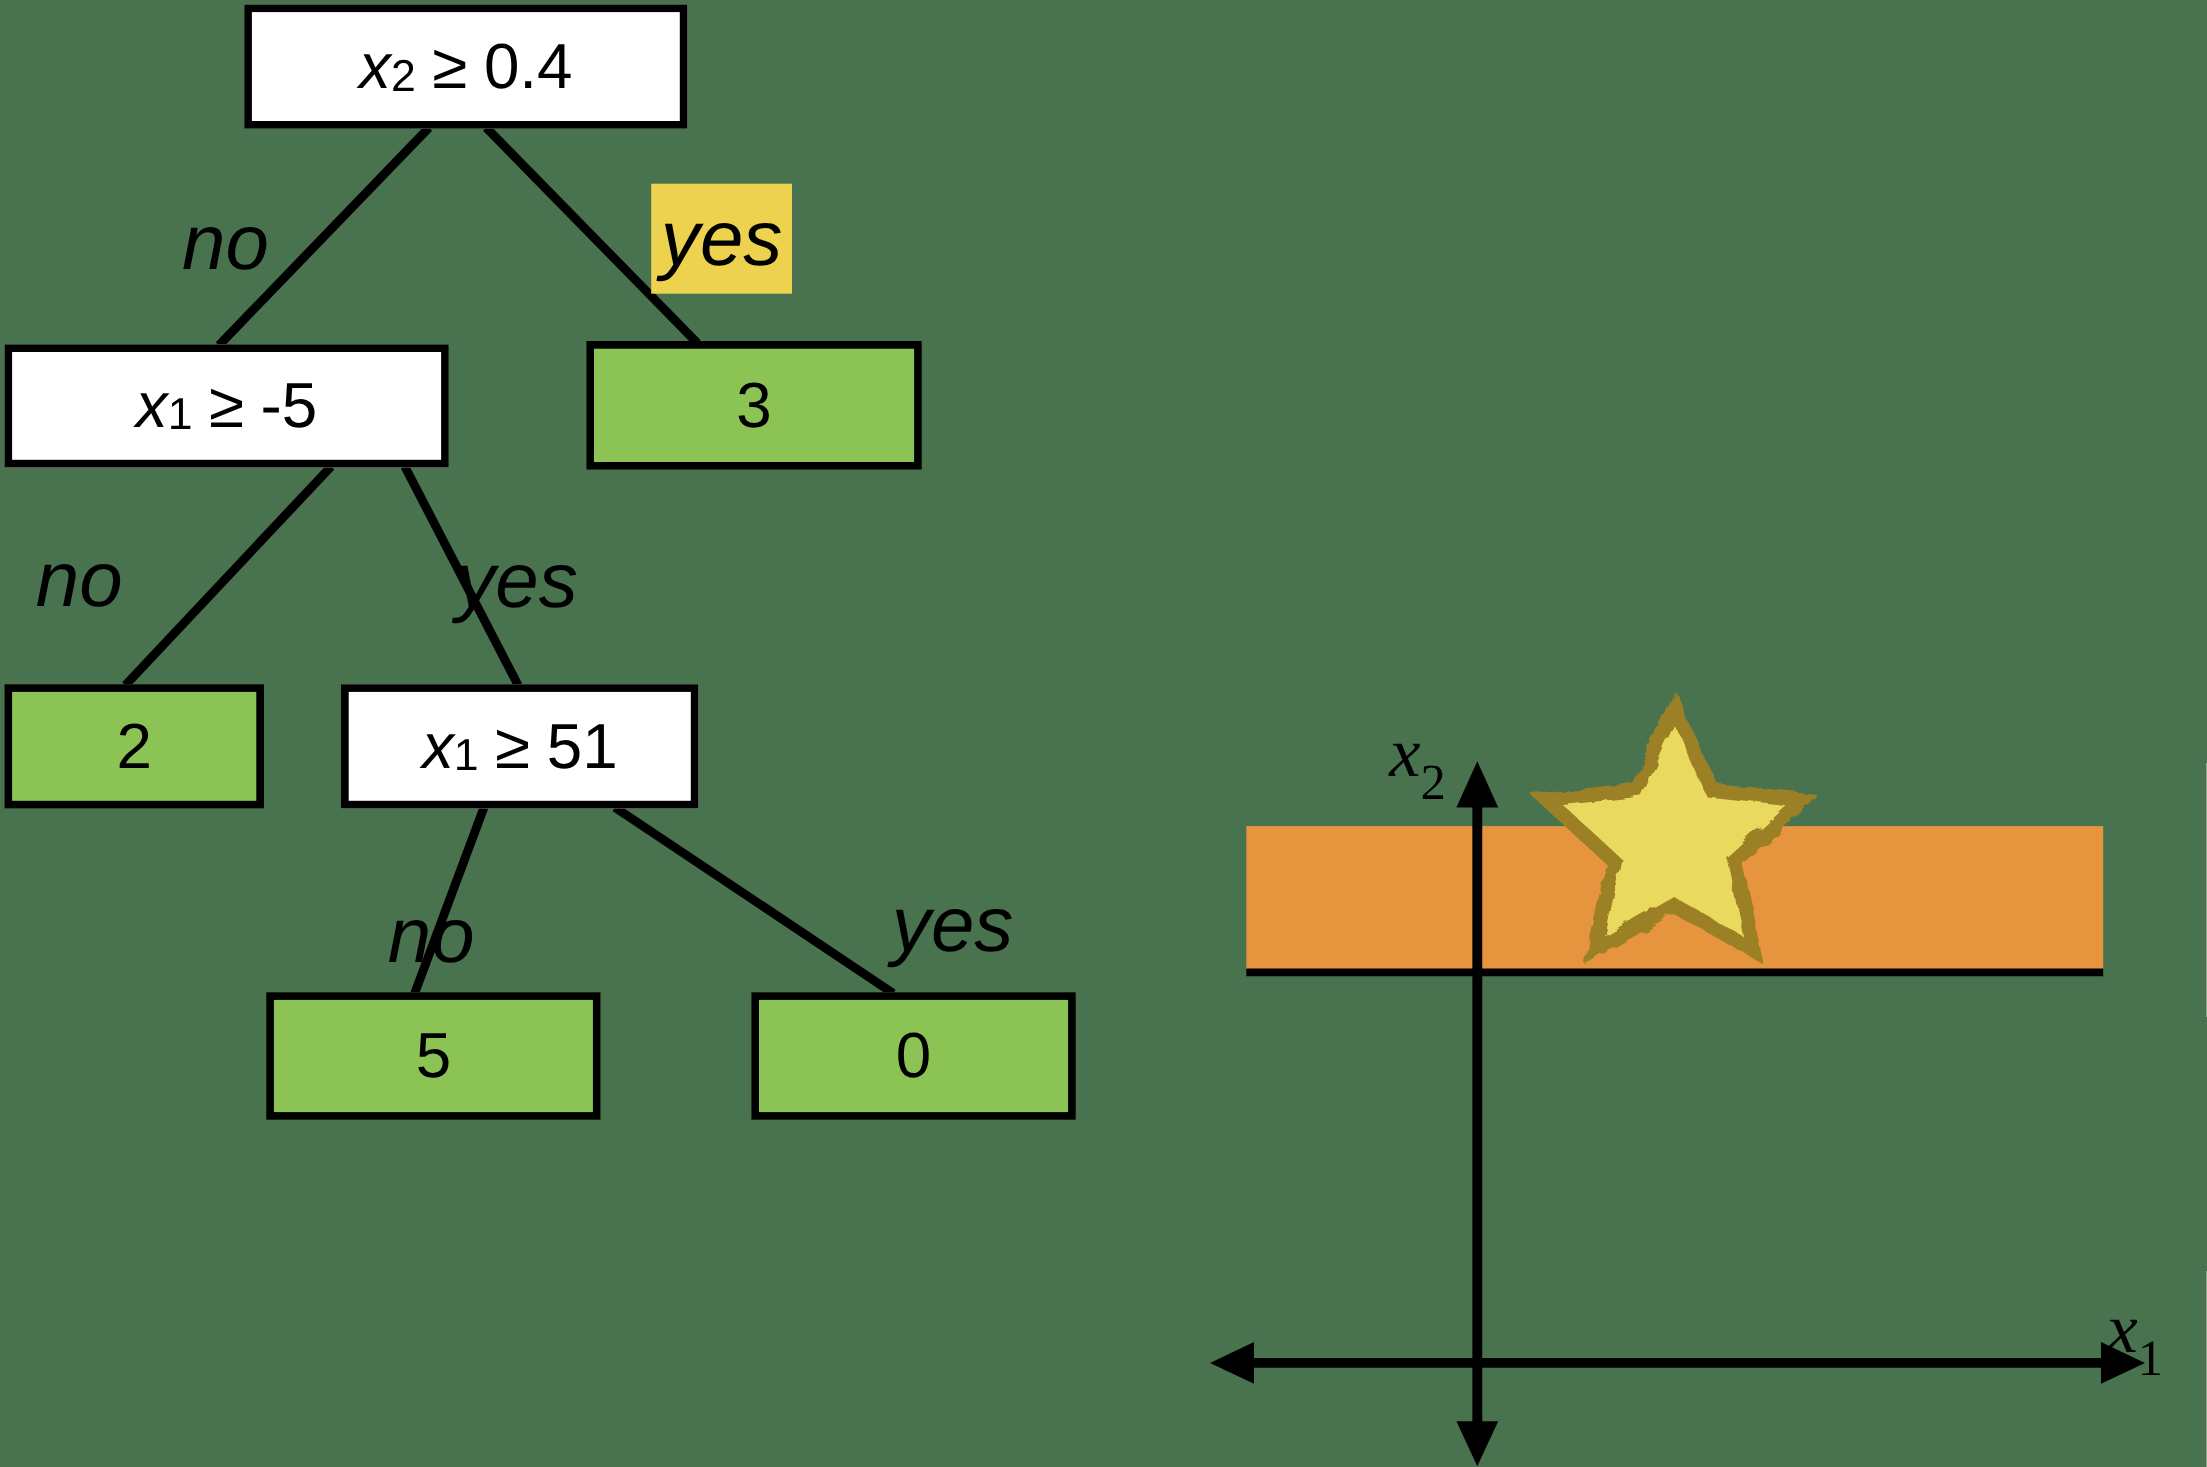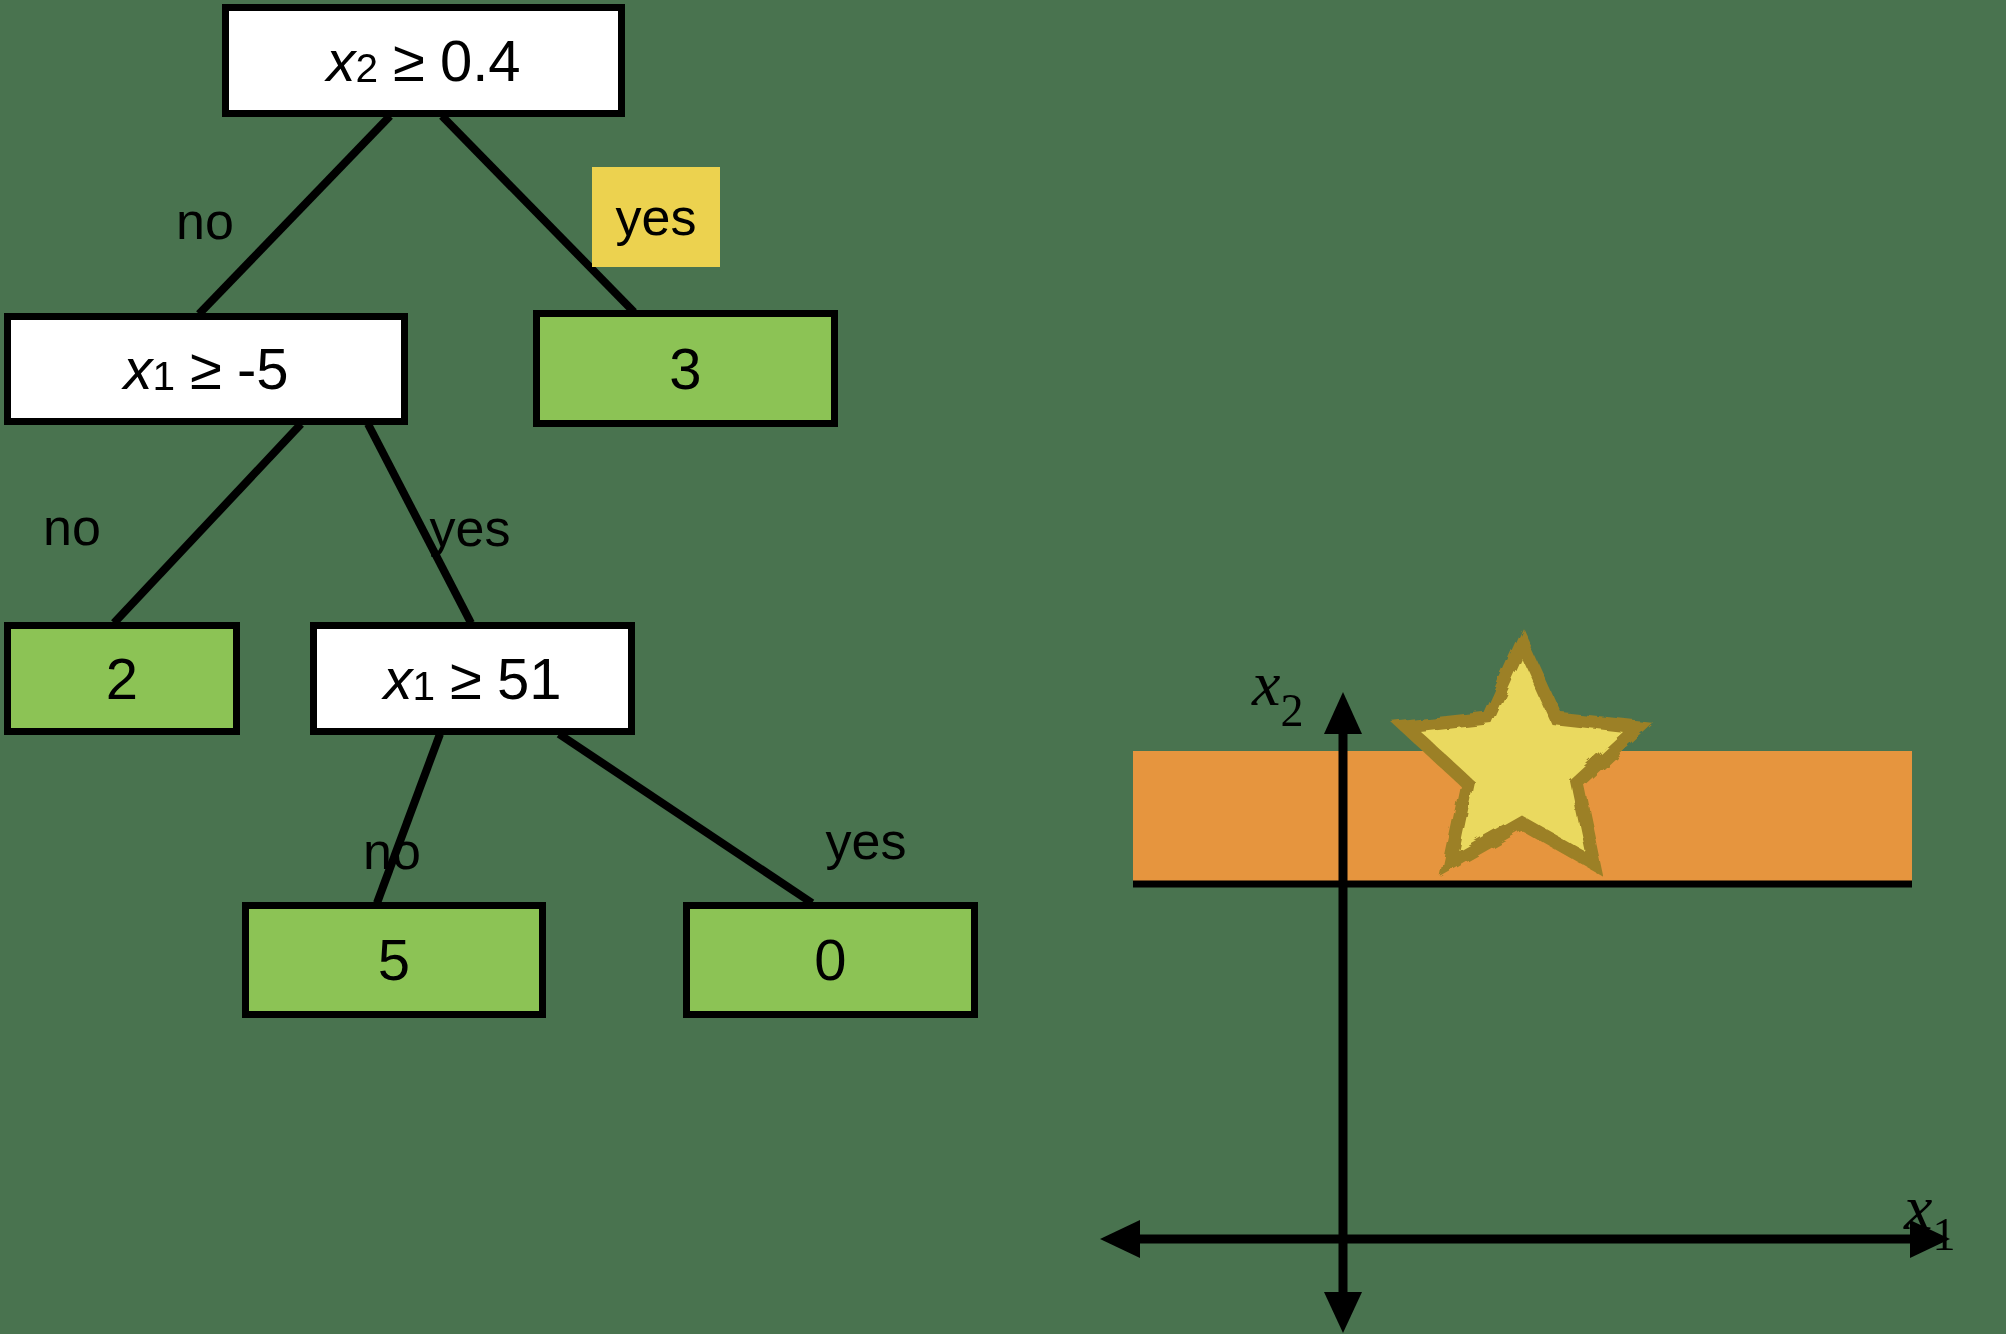--- a/index.html
+++ b/index.html
@@ -24,28 +24,28 @@
   .node{position:absolute;box-sizing:border-box;border:7px solid var(--ink);
         display:flex;align-items:center;justify-content:center;
         font-size:58px;color:var(--ink);line-height:1;}
   .decision{background:var(--node-fill);}
   .leaf{background:var(--leaf-fill);}
   .node .var{font-style:italic;}
   .node sub{font-size:0.7em;line-height:0;display:inline-block;transform:translateY(0.18em);}
   .node .op{margin:0 15px;}
 
   
-  .branch-label{position:absolute;font-size:52px;color:var(--ink);line-height:1;
-                transform:translate(-50%,-50%);white-space:nowrap;}
+  .branch-label{position:absolute;font-size:71px;color:var(--ink);line-height:1;
+                transform:translate(-50%,-50%);white-space:nowrap;font-style:italic;}
   .branch-label.highlight{transform:none;background:var(--highlight-fill);
                 display:flex;align-items:center;justify-content:center;}
 
   
   .axis-label{position:absolute;font-family:"Liberation Serif",serif;font-style:italic;
-              font-size:64px;color:var(--ink);line-height:1;white-space:nowrap;}
+              font-size:64px;color:var(--ink);line-height:1;white-space:nowrap;margin-left:11px;}
   .axis-label sub{font-size:0.72em;line-height:0;display:inline-block;transform:translateY(0.15em);font-style:normal;font-family:"Liberation Serif",serif;}
 </style>
 </head>
 <body>
 
 <div class="canvas">
 
   <svg class="layer" viewBox="0 0 2006 1334" aria-hidden="true">
     <defs>
       <filter id="rough" x="-20%" y="-20%" width="140%" height="140%">

